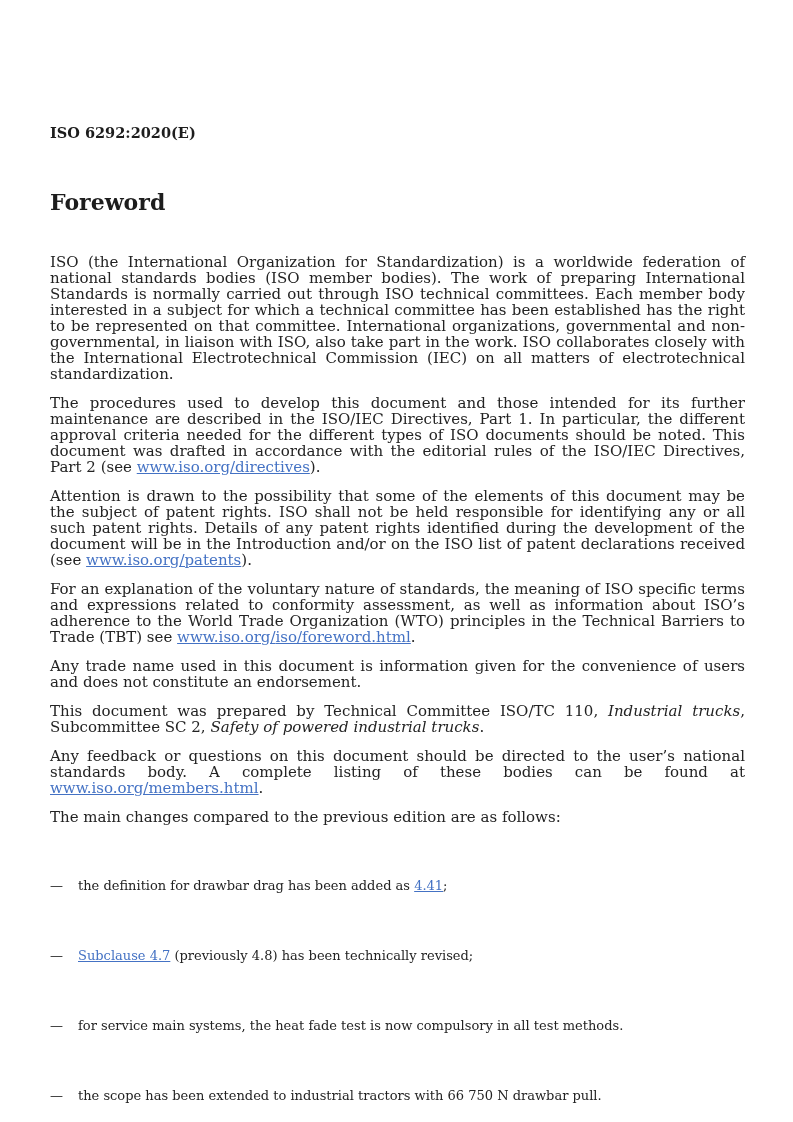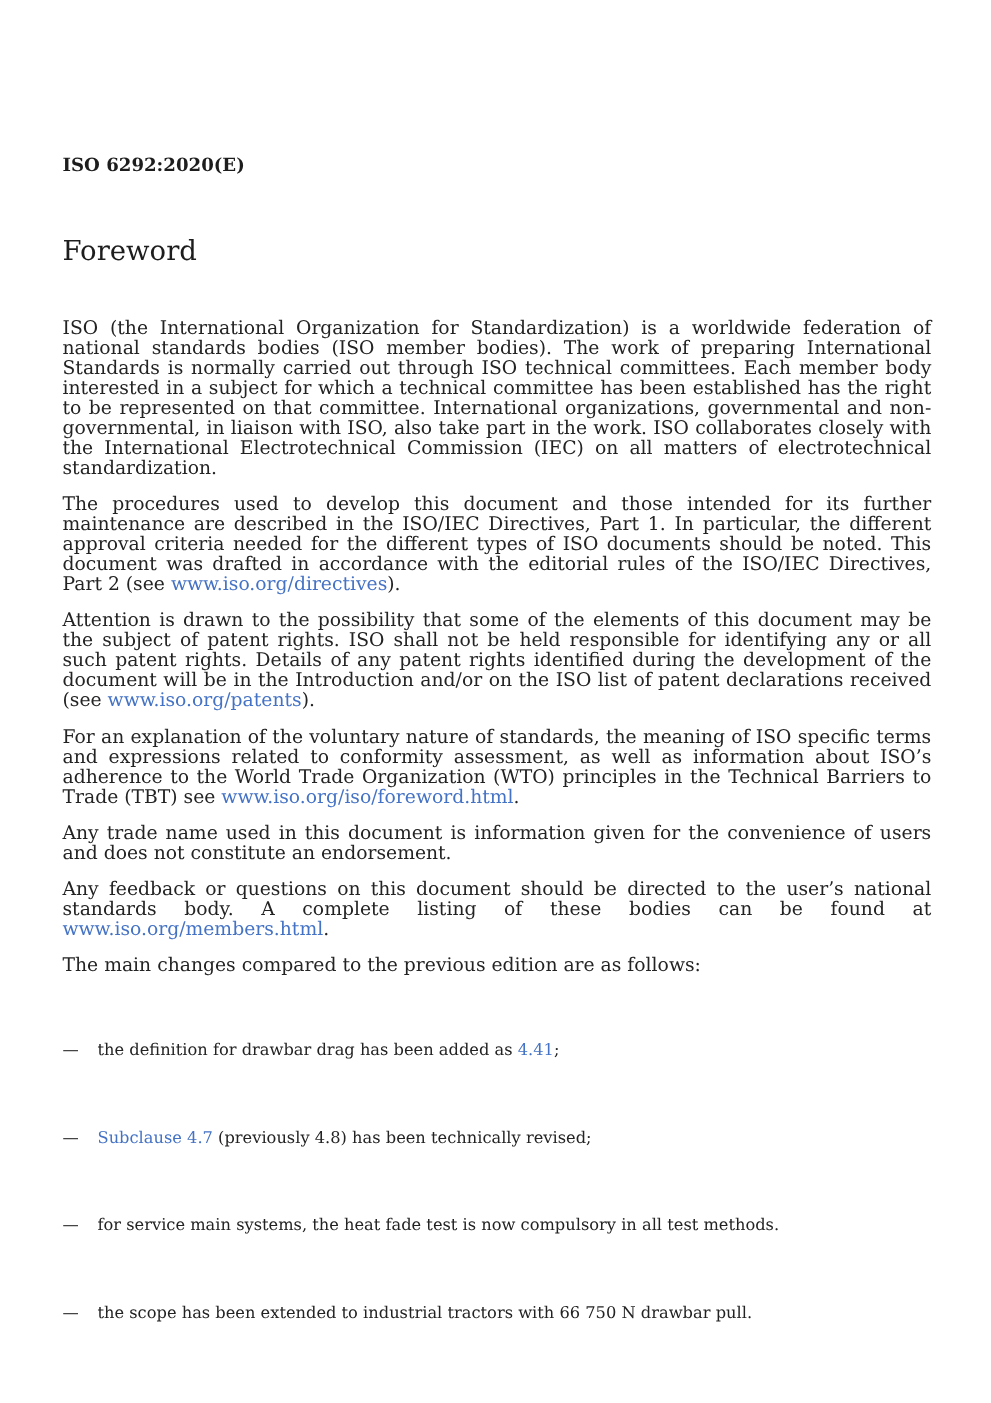--- a/index.html
+++ b/index.html
@@ -20,41 +20,42 @@
   }
   .doc-header {
     font-weight: bold;
     font-size: 14.5px;
     line-height: 17px;
     color: #1d1d1d;
   }
   h1.title {
     font-size: 22px;
     line-height: 24px;
-    font-weight: normal;
+    font-weight: bold;
     margin: 49px 0 26px 0;
     color: #1d1d1d;
   }
   p.para {
     font-size: 15px;
     line-height: 16px;
     text-align: justify;
     margin: 0 0 13px 0;
   }
   .bullets { margin-top: 9px; }
   .bullet {
     display: flex;
     font-size: 13px;
     line-height: 16px;
     margin: 0 0 14px 0;
   }
   .bullet .dash { flex: 0 0 28px; }
   .bullet .btext { flex: 1; text-align: justify; }
   a.lnk {
     color: var(--link-color, #4472c4);
+    text-decoration: underline;
     cursor: pointer;
   }
   em { font-style: italic; }
   .footer {
     position: absolute;
     left: 58px;
     right: 48px;
     top: 1070px;
     display: flex;
     justify-content: space-between;
@@ -73,20 +74,21 @@
   </div>
 
   <h1 class="title">Foreword</h1>
 
   <div id="paragraphs">
       <p class="para">ISO (the International Organization for Standardization) is a worldwide federation of national standards bodies (ISO member bodies). The work of preparing International Standards is normally carried out through ISO technical committees. Each member body interested in a subject for which a technical committee has been established has the right to be represented on that committee. International organizations, governmental and non-governmental, in liaison with ISO, also take part in the work. ISO collaborates closely with the International Electrotechnical Commission (IEC) on all matters of electrotechnical standardization.</p>
       <p class="para">The procedures used to develop this document and those intended for its further maintenance are described in the ISO/IEC Directives, Part 1. In particular, the different approval criteria needed for the different types of ISO documents should be noted. This document was drafted in accordance with the editorial rules of the ISO/IEC Directives, Part 2 (see <a class="lnk">www.iso.org/directives</a>).</p>
       <p class="para">Attention is drawn to the possibility that some of the elements of this document may be the subject of patent rights. ISO shall not be held responsible for identifying any or all such patent rights. Details of any patent rights identified during the development of the document will be in the Introduction and/or on the ISO list of patent declarations received (see <a class="lnk">www.iso.org/patents</a>).</p>
       <p class="para">For an explanation of the voluntary nature of standards, the meaning of ISO specific terms and expressions related to conformity assessment, as well as information about ISO’s adherence to the World Trade Organization (WTO) principles in the Technical Barriers to Trade (TBT) see <a class="lnk">www.iso.org/</a><wbr><a class="lnk">iso/foreword.html</a>.</p>
       <p class="para">Any trade name used in this document is information given for the convenience of users and does not constitute an endorsement.</p>
+      <p class="para">This document was prepared by Technical Committee ISO/TC 110, <em>Industrial trucks</em>, Subcommittee SC 2, <em>Safety of powered industrial trucks</em>.</p>
       <p class="para">Any feedback or questions on this document should be directed to the user’s national standards body. A complete listing of these bodies can be found at <a class="lnk">www.iso.org/members.html</a>.</p>
       <p class="para">The main changes compared to the previous edition are as follows:</p>
     </div>
 
   <div id="bullets" class="bullets">
       <div class="bullet">
         <span class="dash">—</span>
         <span class="btext">the definition for drawbar drag has been added as <a class="lnk">4.41</a>;</span>
       </div>
       <div class="bullet">

